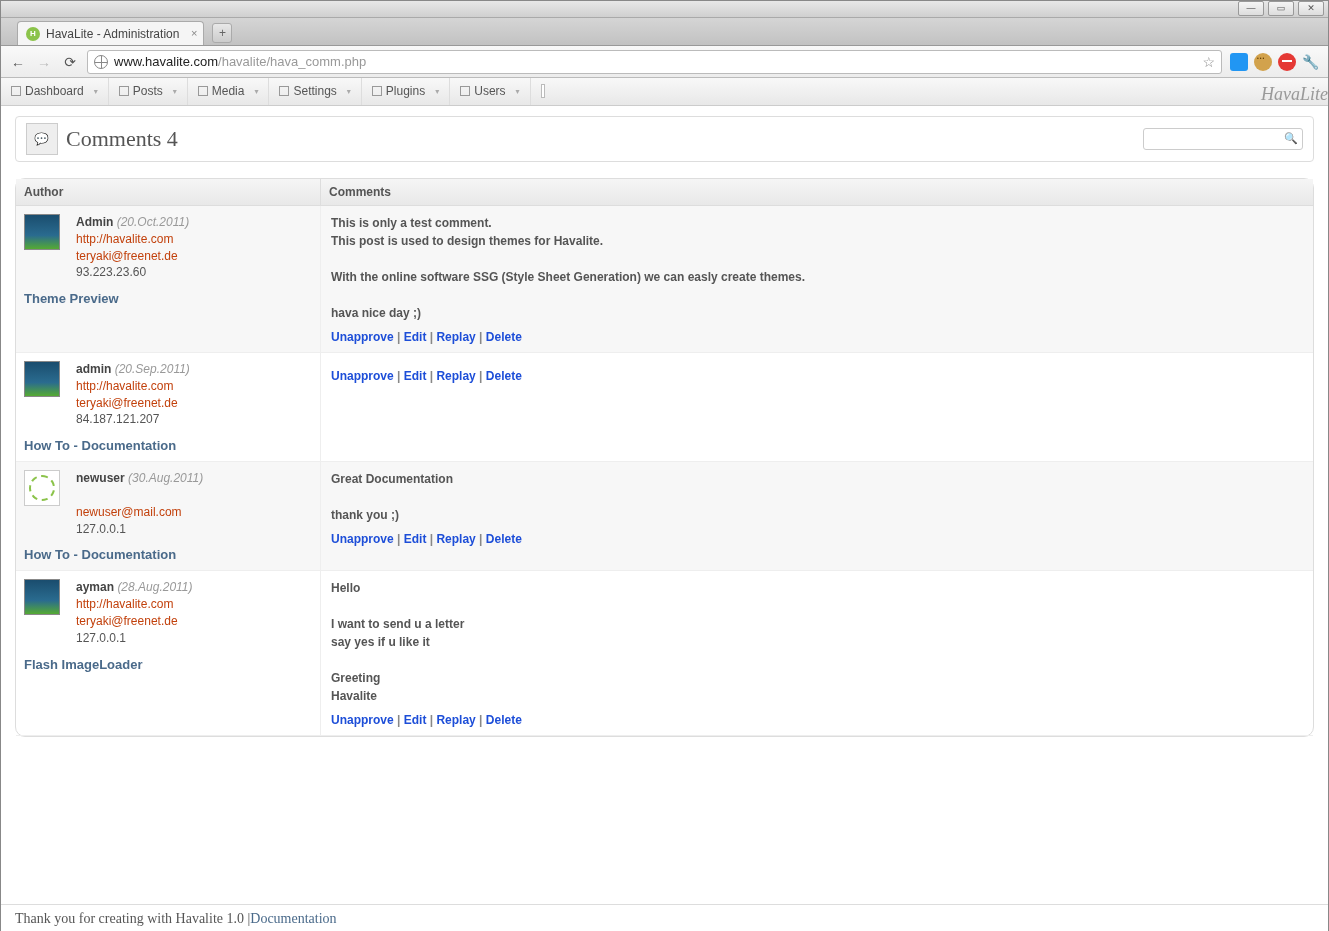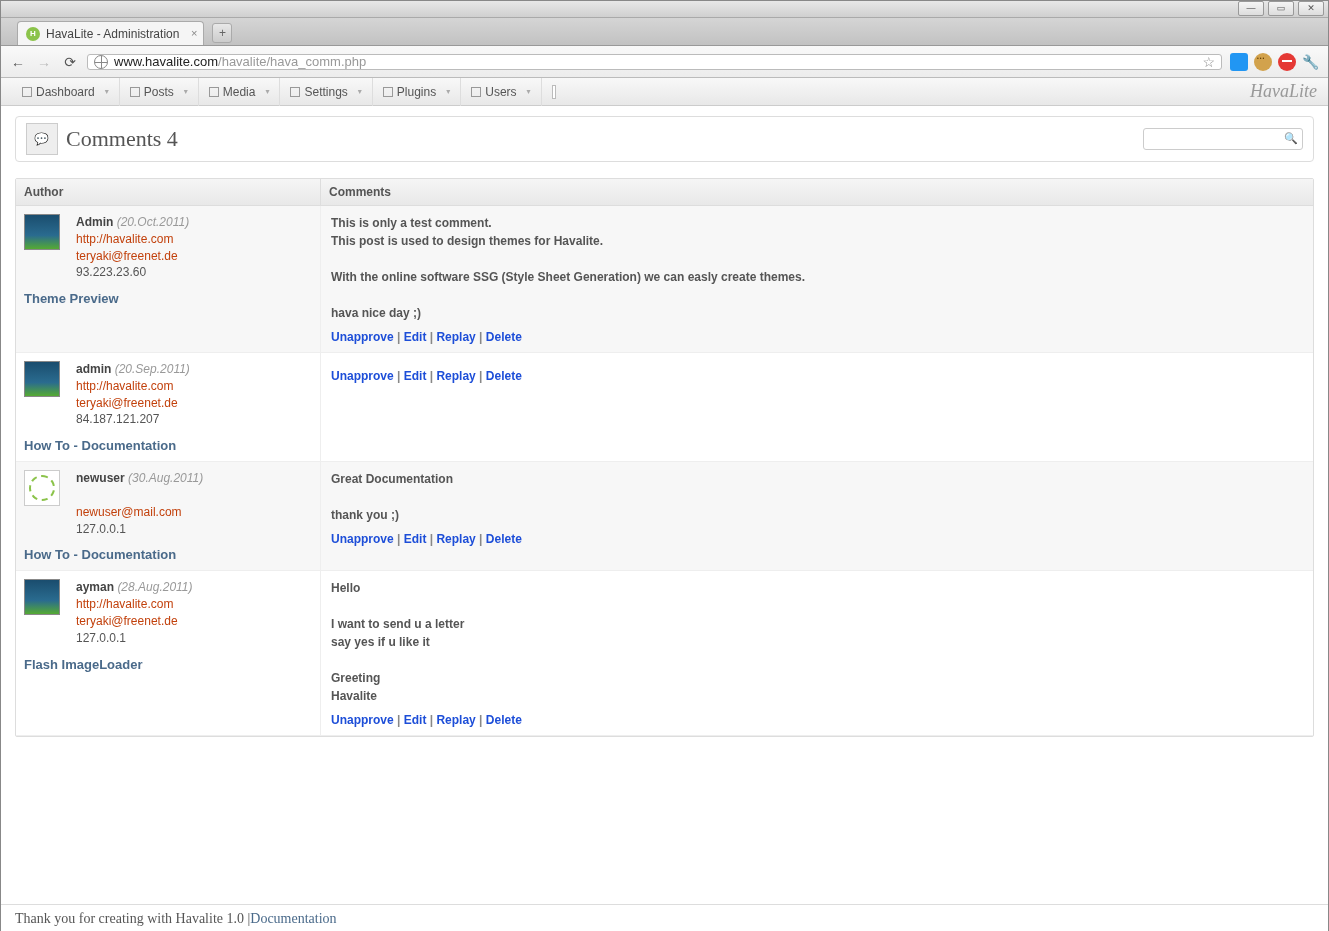--- a/index.html
+++ b/index.html
@@ -9,51 +9,51 @@
 .win-controls { position: absolute; right: 4px; top: 0; display: flex; gap: 4px; }
 .win-btn { width: 26px; height: 15px; background: linear-gradient(to bottom,#f5f5f5,#ddd); border:1px solid #999; border-radius:2px; font-size:9px; text-align:center; line-height:12px; color:#555; cursor:pointer; }
 .tabbar { height: 28px; background: linear-gradient(to bottom, #d5d5d5, #c2c2c2); display:flex; align-items:flex-end; padding-left:16px; border-bottom:1px solid #999;}
 .tab { display:flex; align-items:center; height:24px; background:#f5f5f5; border:1px solid #aaa; border-bottom:none; border-radius:4px 4px 0 0; padding:0 24px 0 8px; position:relative; min-width:170px; font-size:12px; color:#444;}
 .tab .favicon { width:14px; height:14px; border-radius:50%; background:#8bc34a; margin-right:6px; display:inline-flex; align-items:center; justify-content:center; color:#fff; font-size:8px; font-weight:bold;}
 .tab .close-x { position:absolute; right:6px; top:5px; color:#888; font-size:11px; cursor:pointer;}
 .newtab { width:20px; height:20px; margin-left:8px; margin-bottom:2px; background:linear-gradient(to bottom,#e8e8e8,#ccc); border:1px solid #aaa; border-radius:3px; display:flex; align-items:center; justify-content:center; color:#666; font-size:12px; cursor:pointer;}
 .navbar { height:32px; background:linear-gradient(to bottom,#f9f9f9,#ececec); border-bottom:1px solid #bbb; display:flex; align-items:center; padding:0 8px; gap:8px;}
 .nav-icon { width:18px; height:18px; display:flex; align-items:center; justify-content:center; color:#555; font-size:14px; cursor:pointer;}
 .nav-icon.disabled { color:#bbb; cursor:default;}
-.urlbar { flex:1; height:16px; background:#fff; border:1px solid #bbb; border-radius:3px; display:flex; align-items:center; padding:0 6px; font-size:13px;}
+.urlbar { flex:1; height:24px; background:#fff; border:1px solid #bbb; border-radius:3px; display:flex; align-items:center; padding:0 6px; font-size:13px;}
 .urlbar .globe { width:14px; height:14px; border:1px solid #888; border-radius:50%; margin-right:6px; position:relative;}
 .urlbar .globe::before { content:''; position:absolute; left:0; right:0; top:50%; border-top:1px solid #888;}
 .urlbar .globe::after { content:''; position:absolute; top:0; bottom:0; left:50%; border-left:1px solid #888;}
 .url-host { color:#222;}
 .url-path { color:#999;}
 .url-star { margin-left:auto; color:#888; font-size:14px; cursor:pointer;}
 .ext-icons { display:flex; gap:6px; align-items:center;}
 .ext { width:18px; height:18px; border-radius:3px;}
 .ext.blue { background:#2196f3;}
 .ext.cookie { background:#d2a24c; border-radius:50%; position:relative;}
 .ext.cookie::before { content:'•••'; position:absolute; top:2px; left:3px; font-size:5px; color:#5d3a00; letter-spacing:1px;}
 .ext.red { background:#e53935; border-radius:50%; position:relative;}
 .ext.red::before { content:''; position:absolute; left:4px; right:4px; top:7px; border-top:2px solid #fff;}
 .ext.wrench { color:#666; font-size:14px; display:flex; align-items:center; justify-content:center;}
 .content { background:#fff; height:calc(931px - 17px - 28px - 32px); overflow:auto; position:relative;}
-.admin-nav { height:28px; background:linear-gradient(to bottom,#f8f8f8,#e8e8e8); border-bottom:1px solid #ccc; display:flex; align-items:center; padding:0 11px;}
+.admin-nav { height:28px; background:linear-gradient(to bottom,#f8f8f8,#e8e8e8); border-bottom:1px solid #ccc; display:flex; align-items:flex-end; padding:0 0;}
 .admin-nav-item { display:flex; align-items:center; padding:0 10px; height:28px; color:#555; cursor:pointer; border-right:1px solid #ddd; position:relative; gap:4px;}
 .admin-nav-item .mini-icon { width:10px; height:10px; display:inline-block;}
 .admin-nav-item .dd { color:#aaa; font-size:8px; margin-left:6px;}
 .admin-nav-item.plain { border-right:none; width:24px; justify-content:center;}
 .brand { margin-left:auto; font-family:'Times New Roman',serif; font-size:18px; color:#999; font-style:italic;}
 .page-wrap { padding:10px 14px;}
 .page-header { display:flex; align-items:center; border:1px solid #ddd; border-radius:4px; padding:6px 10px; background:#fff;}
 .page-header .big-icon { width:32px; height:32px; background:#eee; border:1px solid #ccc; margin-right:8px; display:flex; align-items:center; justify-content:center; color:#aaa;}
 .page-header h1 { font-family:'Times New Roman',serif; font-size:22px; font-weight:normal; color:#555;}
 .search-right { margin-left:auto;}
 .search-right input { width:160px; height:22px; border:1px solid #ccc; border-radius:3px; padding:0 22px 0 6px; background:#fff;}
 .search-wrap { position:relative;}
 .search-wrap .mag { position:absolute; right:5px; top:4px; color:#bbb; font-size:11px;}
-.comments-table { margin-top:16px; border:1px solid #ddd; border-radius:2px;}
+.comments-table { margin-top:16px; border:1px solid #ddd; border-radius:10px;}
 .ct-head { display:flex; background:linear-gradient(to bottom,#f5f5f5,#e8e8e8); border-bottom:1px solid #ddd;}
 .ct-head .col { padding:6px 8px; font-weight:bold; color:#555;}
 .col-author { width:305px; border-right:1px solid #ddd;}
 .col-comments { flex:1;font-weight:bold;}
 .ct-row { display:flex; border-bottom:1px solid #eee;}
 .ct-row.alt { background:#f7f7f7;}
 .ct-row .col-author { padding:8px; border-right:1px solid #eee;}
 .ct-row .col-comments { padding:8px 10px; flex:1;}
 .author-top { display:flex; gap:16px;}
 .avatar { width:36px; height:36px; background:linear-gradient(to bottom,#1a4d6e 0%,#2a6b8f 60%,#5a3 100%); border:1px solid #888; flex-shrink:0; position:relative;}

